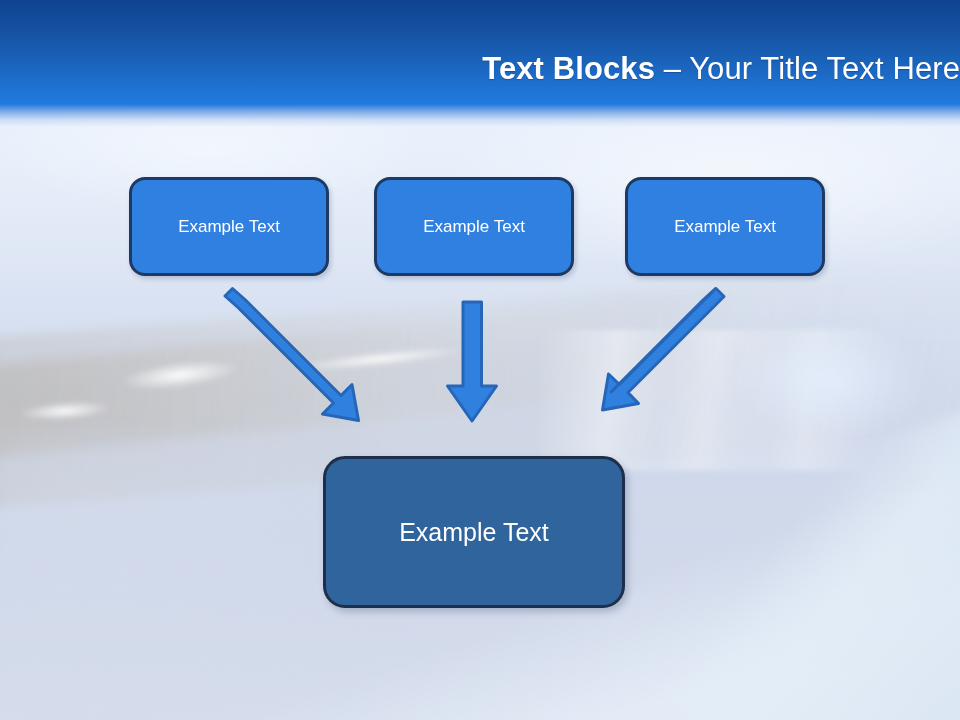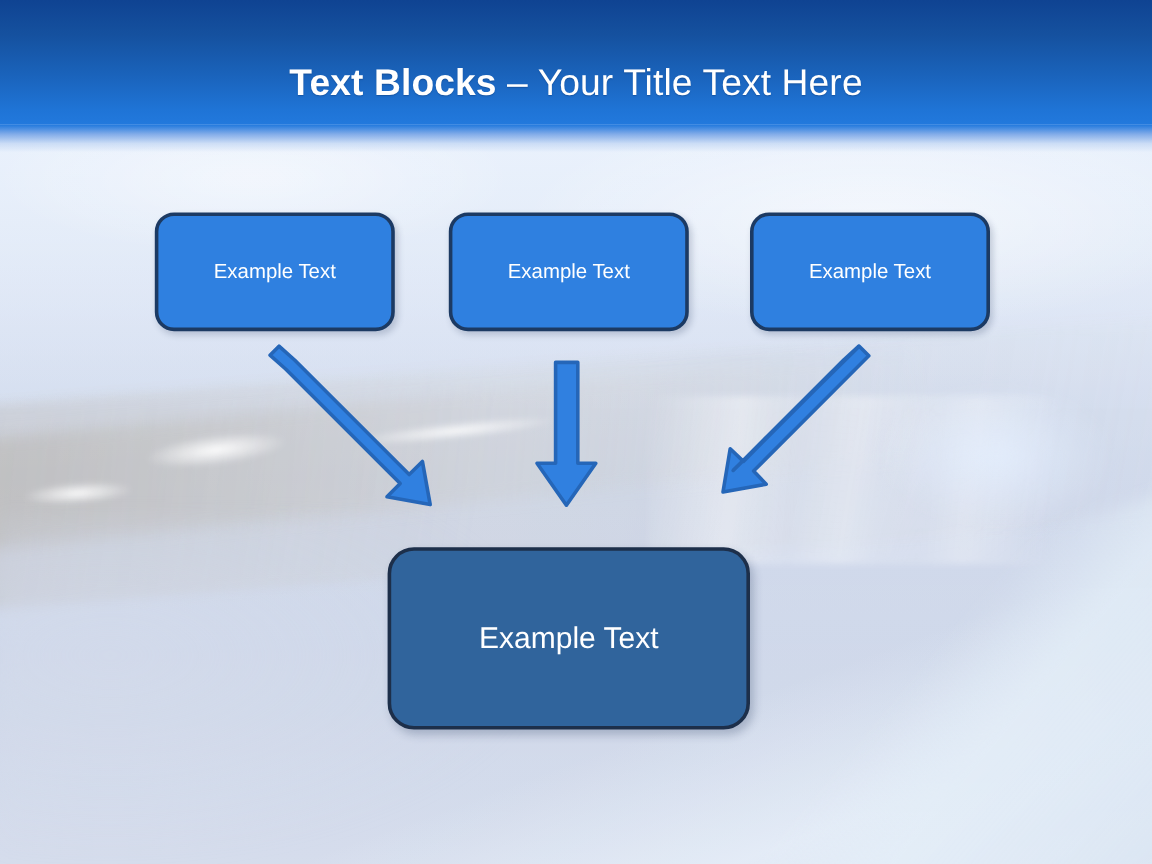--- a/index.html
+++ b/index.html
@@ -145,21 +145,21 @@
     left: 0; top: 104px;
     width: 960px;
     height: 26px;
     background: linear-gradient(180deg, #2279dd 0%, rgba(90,145,225,0.72) 30%, rgba(165,195,238,0.45) 60%, rgba(230,240,252,0.12) 88%, rgba(255,255,255,0) 100%);
     z-index: 5;
   }
   .title {
     position: absolute;
     left: 0; right: 0;
     top: 53px;
-    text-align: center;
+    text-align: right;
     color: #ffffff;
     font-size: 31px;
     letter-spacing: 0.1px;
     line-height: 1;
     white-space: nowrap;
     z-index: 6;
     text-shadow: 0 1px 1px rgba(8,40,90,0.35);
   }
   .title .t-bold { font-weight: bold; }
   .title .t-reg  { font-weight: normal; }

